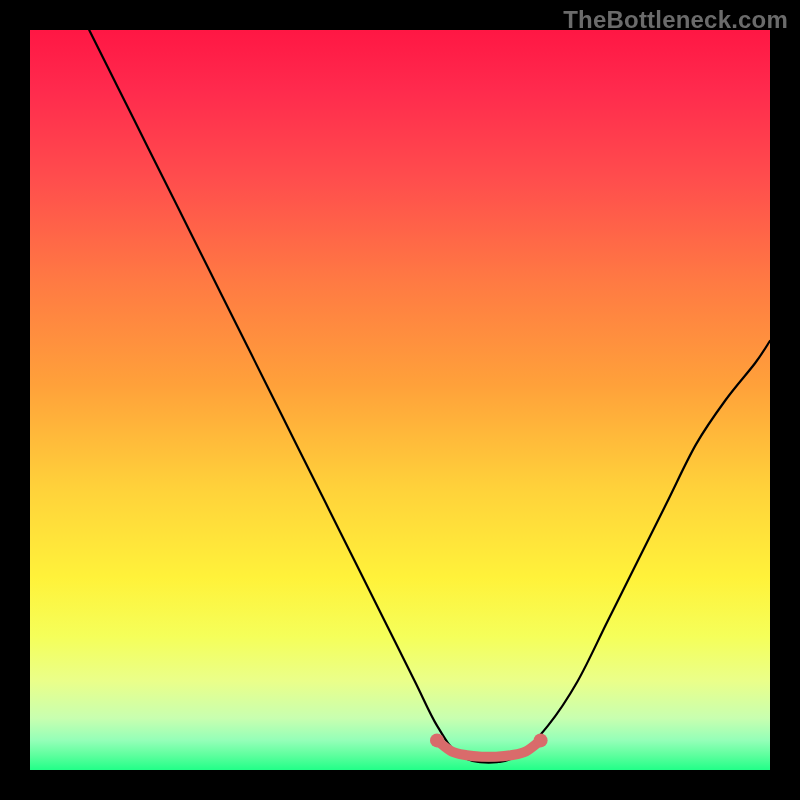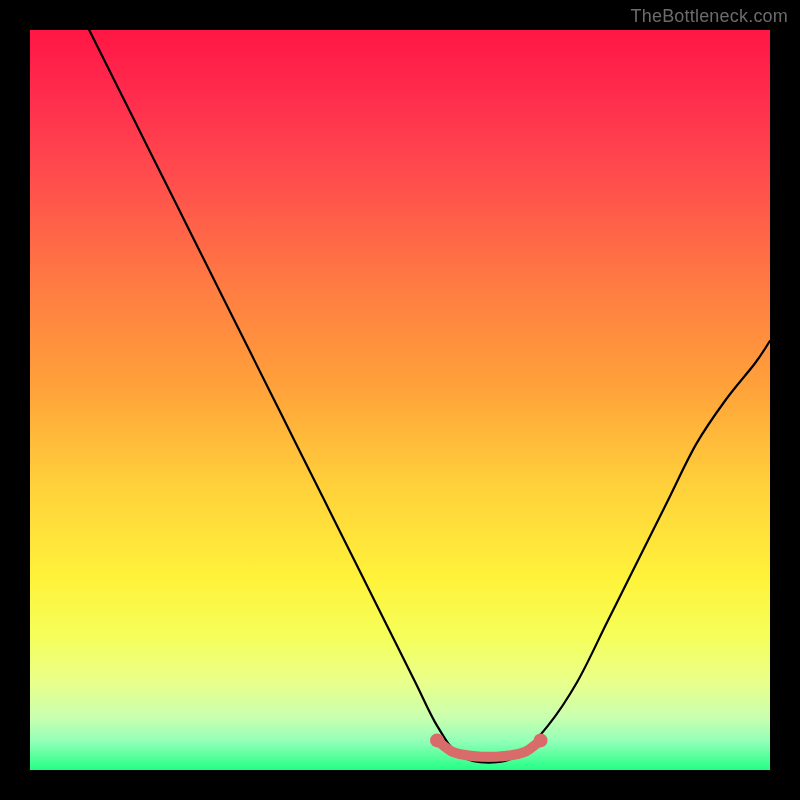--- a/index.html
+++ b/index.html
@@ -33,22 +33,22 @@
     position: absolute;
     inset: 0;
     width: 100%;
     height: 100%;
   }
   .watermark {
     position: absolute;
     top: 6px;
     right: 12px;
     color: #6b6b6b;
-    font-size: 18px;
-    font-weight: 400;
+    font-size: 24px;
+    font-weight: 700;
     letter-spacing: 0.2px;
   }
 </style>
 </head>
 <body>
 
 <div class="frame">
   <div class="watermark">TheBottleneck.com</div>
 
   <div class="plot-area">

